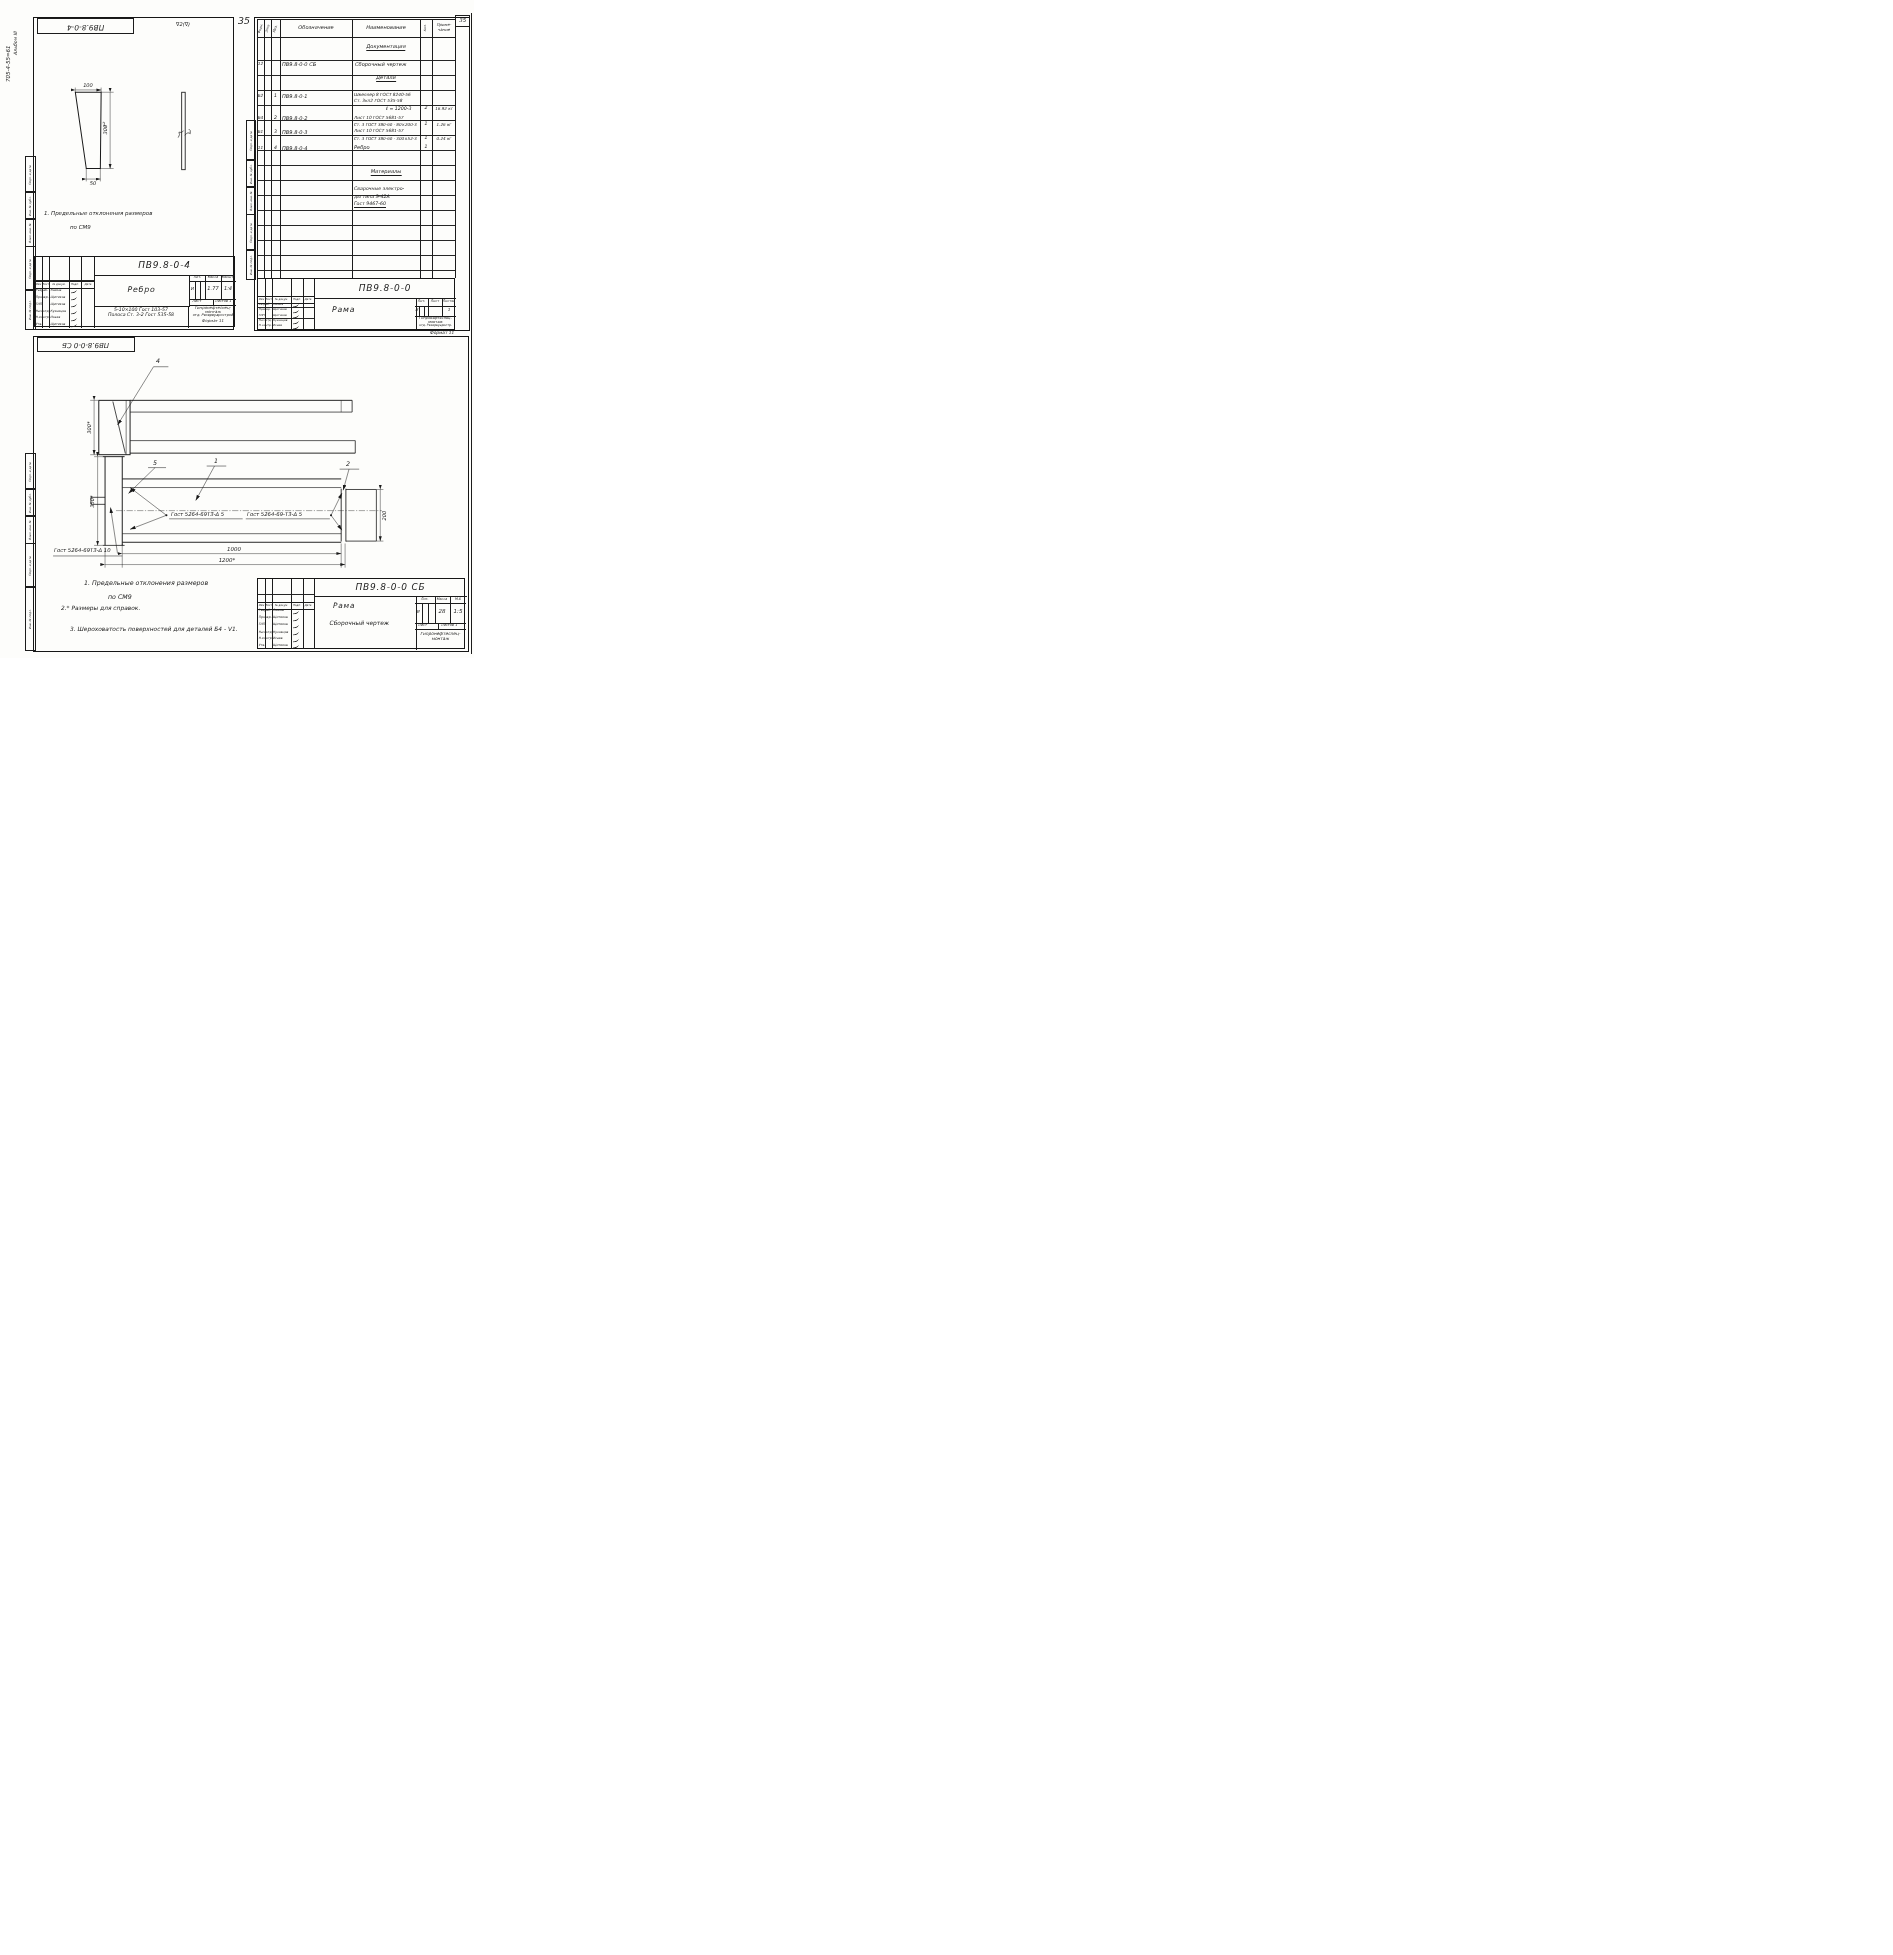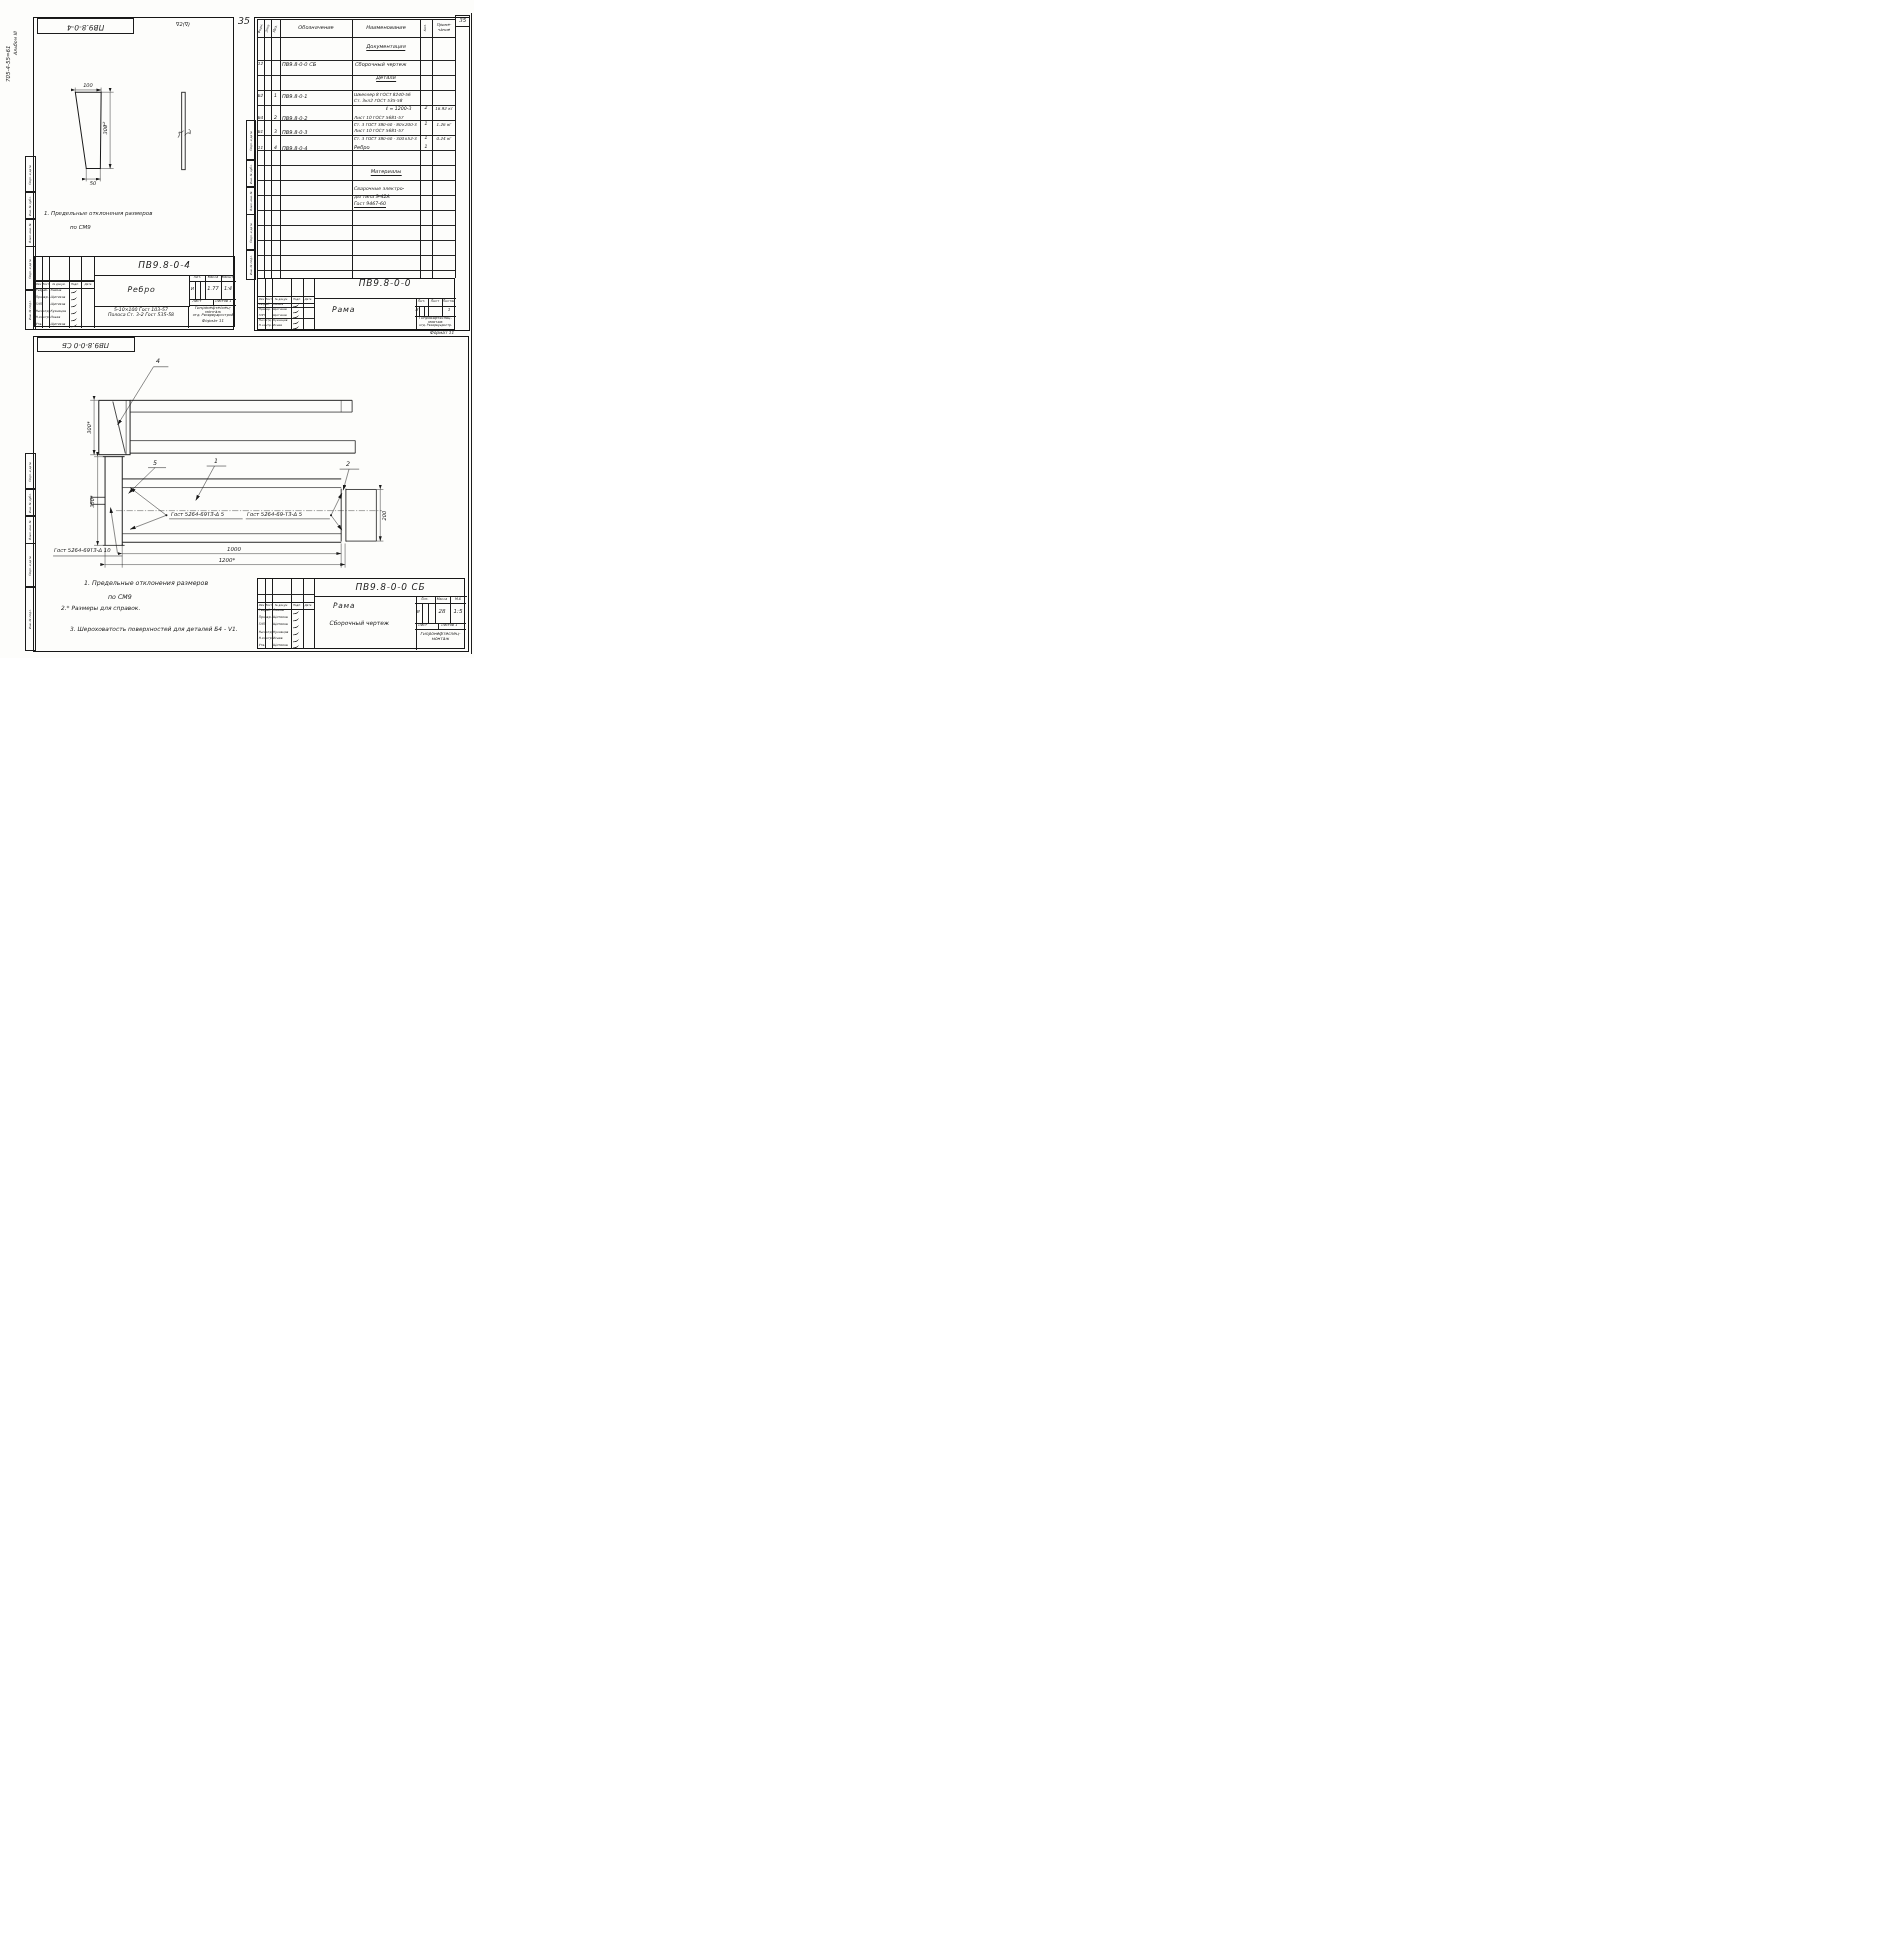--- a/index.html
+++ b/index.html
@@ -349,21 +349,21 @@
           <span class="t" style="left:15px;top:11.7px;font-size:2.9px;">Щитиков</span>
           <span class="sig a" style="left:35px;top:12px;"></span>
         <span class="t" style="left:0.8px;top:17px;font-size:2.9px;">Нач.отд.</span>
           <span class="t" style="left:15px;top:17px;font-size:2.9px;">Кузнецов</span>
           <span class="sig a" style="left:35px;top:17.6px;"></span>
         <span class="t" style="left:0.8px;top:22px;font-size:2.9px;">Н.контр.</span>
           <span class="t" style="left:15px;top:22px;font-size:2.9px;">Исаев</span>
           <span class="sig a" style="left:35px;top:23px;"></span>
       </div>
     </div>
-    <div class="a" style="left:56px;top:0;width:142px;height:20.3px;border-bottom:0.6px solid #1c1c1c;box-sizing:border-box;display:flex;justify-content:center;">
+    <div class="a" style="left:56px;top:0;width:142px;height:20.3px;border-bottom:0.6px solid #1c1c1c;box-sizing:border-box;display:flex;align-items:center;justify-content:center;">
       <span class="t" style="position:static;font-size:9px;letter-spacing:0.8px;">ПВ9.8-0-0</span>
     </div>
     <div class="a" style="left:56px;top:20.3px;width:102px;height:30px;border-right:0.5px solid #1c1c1c;display:flex;align-items:flex-start;justify-content:flex-start;">
       <span class="t" style="position:static;font-size:7.8px;letter-spacing:0.8px;margin:7px 0 0 18px;">Рама</span>
     </div>
     <div class="a" style="left:157px;top:20.3px;width:41px;height:17px;">
       <div class="hl" style="left:0;top:6.3px;width:41px;"></div>
       <div class="hl" style="left:0;top:17px;width:41px;"></div>
       <div class="vl" style="left:13.3px;top:0;height:17px;"></div>
       <div class="vl" style="left:26.6px;top:0;height:17px;"></div>

